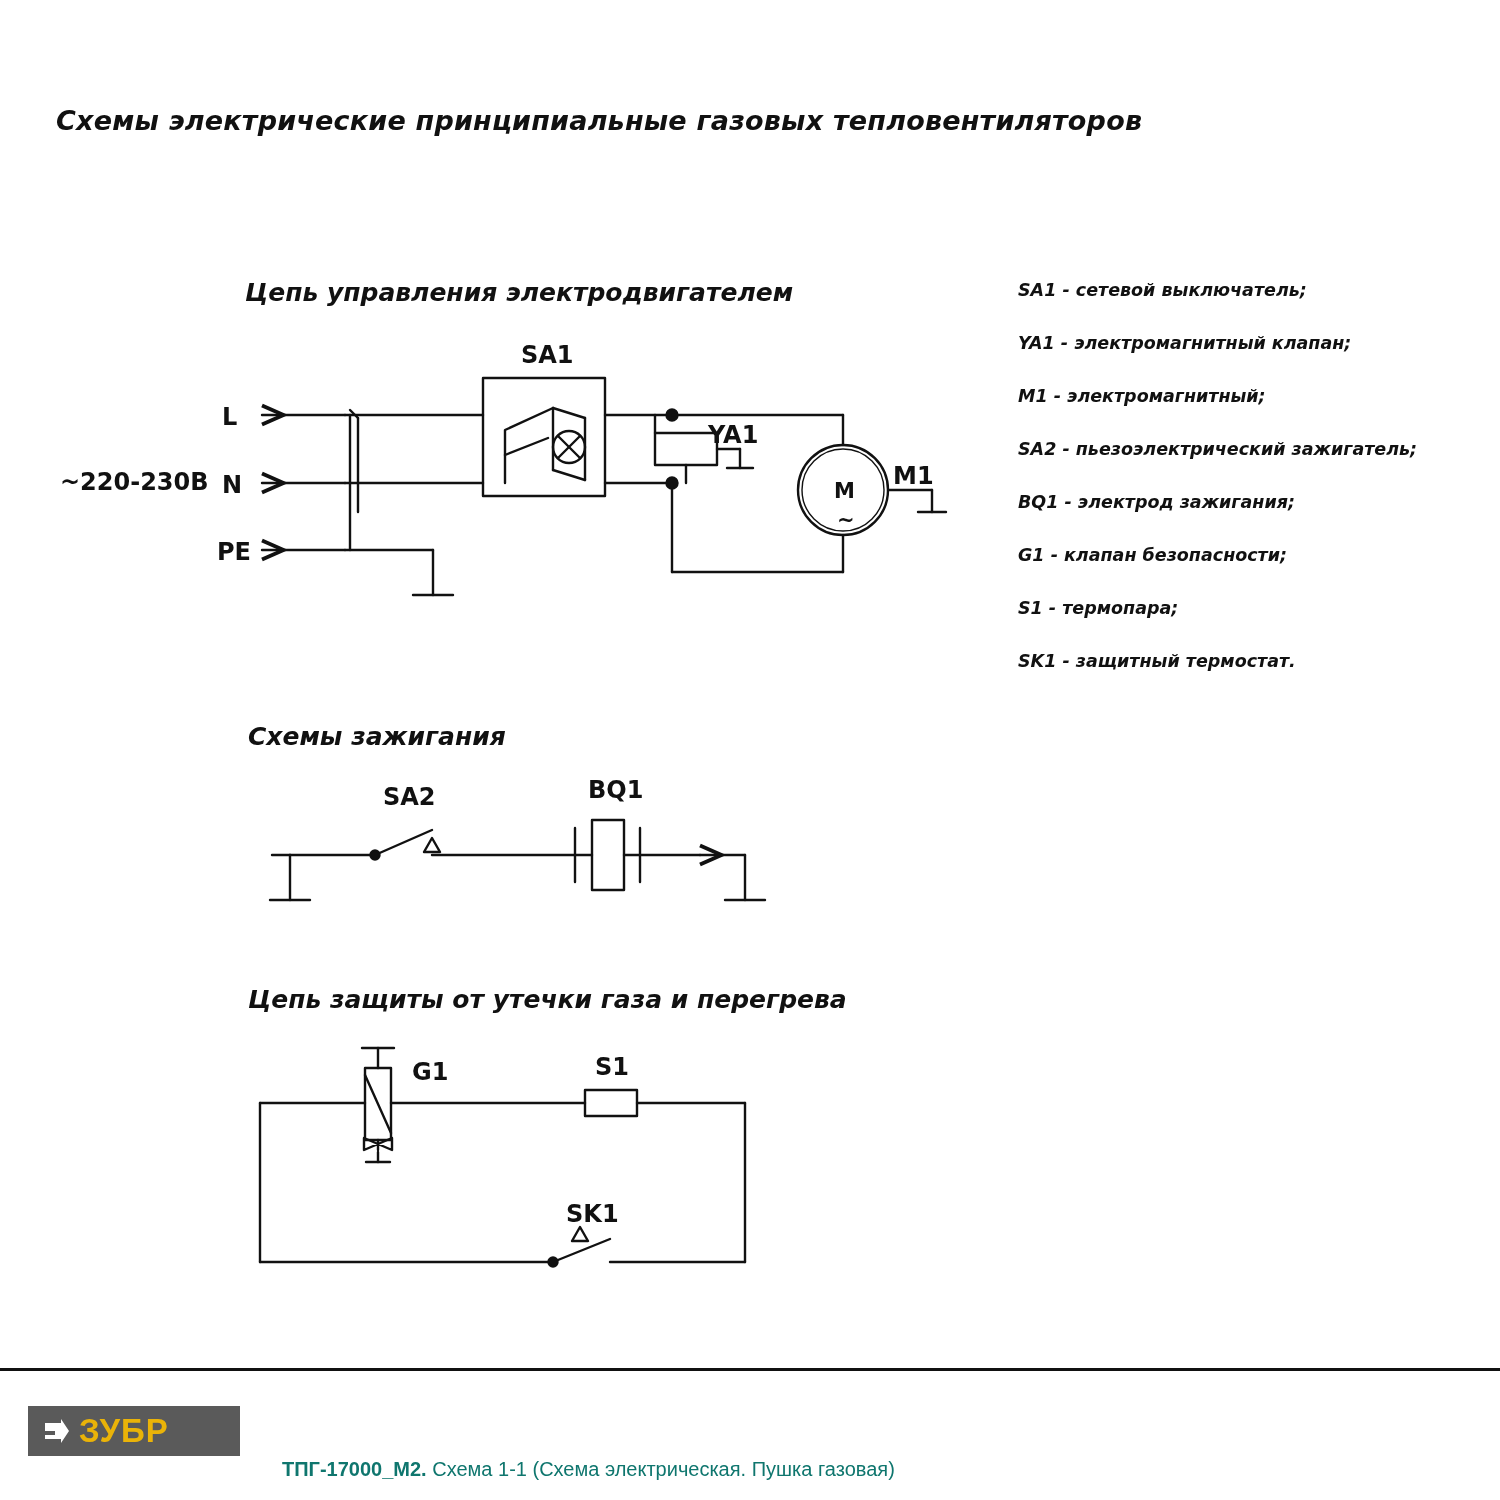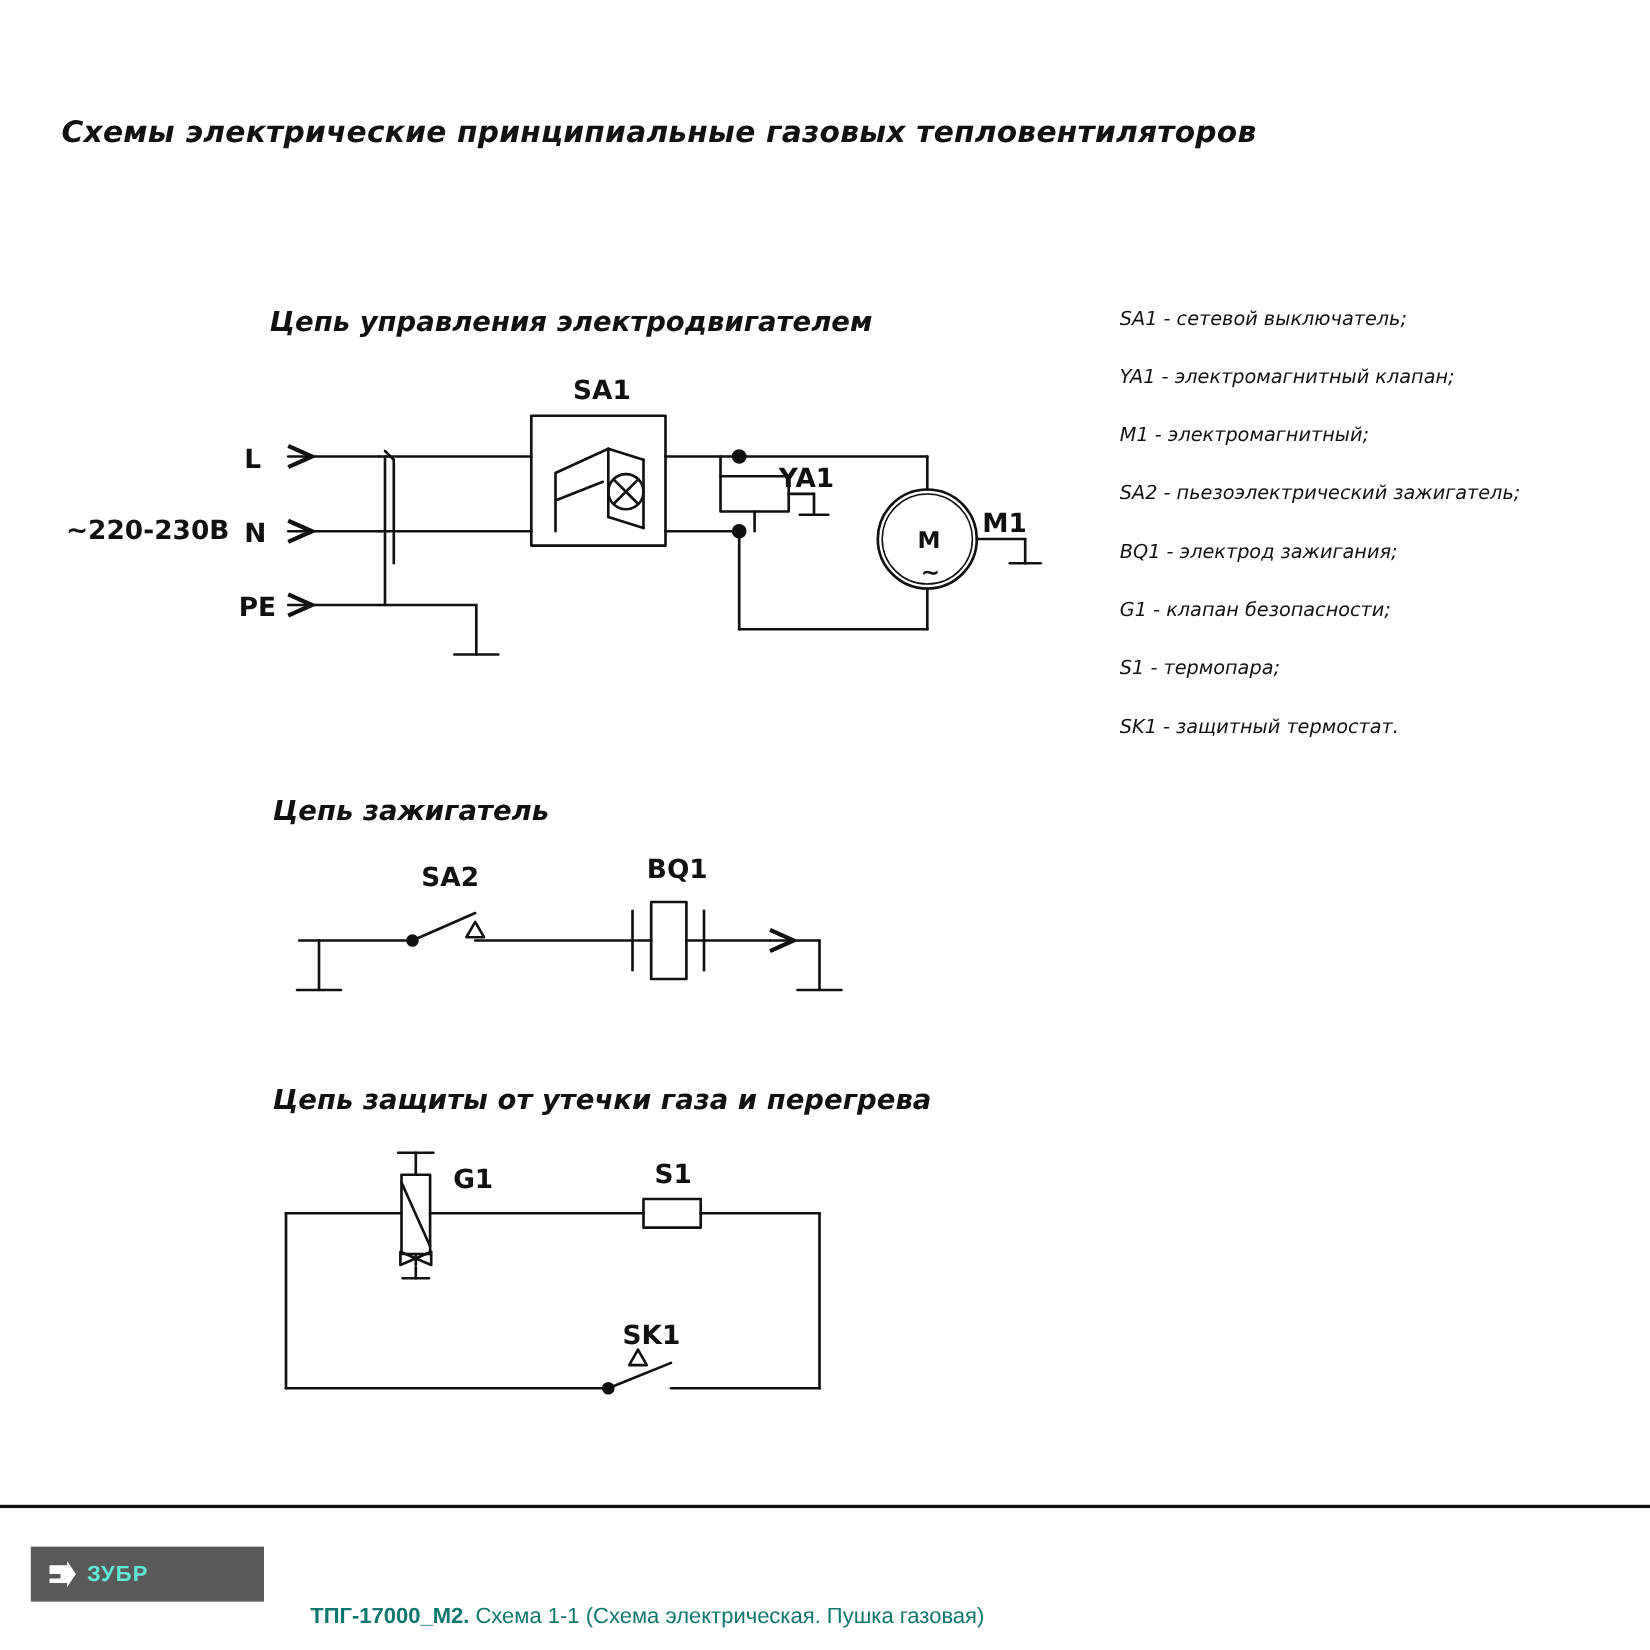--- a/index.html
+++ b/index.html
@@ -27,55 +27,55 @@
   }
   #t-motor{left:245px;top:278px;}
   #t-ign{left:248px;top:722px;}
   #t-prot{left:248px;top:985px;}
 
   svg.art{position:absolute;left:0;top:0;width:1500px;height:1500px;overflow:visible;}
   svg.art text{font-family:"DejaVu Sans", sans-serif;}
 
   .legend{position:absolute;left:1018px;top:280px;width:460px;}
   .legend-item{
-    font-size:17.5px;font-style:italic;font-weight:400;
+    font-size:17.5px;font-style:italic;font-weight:700;
     color:#111;margin-bottom:33px;white-space:nowrap;
   }
 
   .footer-rule{position:absolute;left:0;top:1368px;width:1500px;height:3px;background:#111;}
   .footer{position:absolute;left:0;top:1400px;width:1500px;height:70px;}
   .logo{
     position:absolute;left:28px;top:6px;width:212px;height:50px;
     background:#5a5a5a;display:flex;align-items:center;
   }
   .logo-mark{
     margin-left:13px;width:30px;height:30px;position:relative;
   }
   .logo-text{
-    color:#5eead4;font-size:20px;font-weight:700;letter-spacing:1px;
+    color:#eab308;font-size:33px;font-weight:700;letter-spacing:1px;
     margin-left:8px;font-family:"Liberation Sans", sans-serif;
   }
   .foot-text{
     position:absolute;left:282px;top:10px;
     font-size:20px;color:#0f766e;font-family:"Liberation Sans", sans-serif;
     white-space:nowrap;
     margin-top:48px;
   }
   .foot-text b{font-weight:700;}
   .foot-text span.rest{font-weight:400;}
 </style>
 </head>
 <body>
 
 <div class="page">
 
   <div class="title">Схемы электрические принципиальные газовых тепловентиляторов</div>
 
   <div class="sec-title" id="t-motor">Цепь управления электродвигателем</div>
-  <div class="sec-title" id="t-ign">Цепь зажигатель</div>
+  <div class="sec-title" id="t-ign">Схемы зажигания</div>
   <div class="sec-title" id="t-prot">Цепь защиты от утечки газа и перегрева</div>
 
   <svg class="art" viewBox="0 0 1500 1500">
     <defs>
       <marker id="arrL" markerWidth="12" markerHeight="12" refX="10" refY="5" orient="auto">
         <path d="M10,1 L1,5 L10,9" fill="none" stroke="#111" stroke-width="1.6"></path>
       </marker>
       <marker id="arrR" markerWidth="12" markerHeight="12" refX="2" refY="5" orient="auto">
         <path d="M2,1 L11,5 L2,9" fill="none" stroke="#111" stroke-width="1.6"></path>
       </marker>

